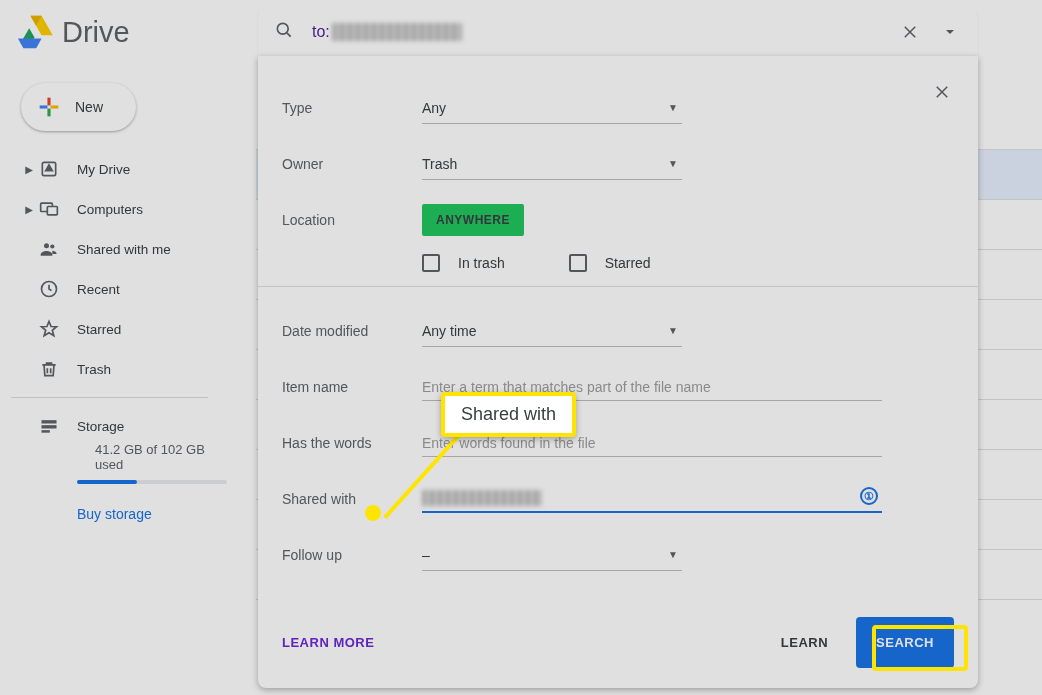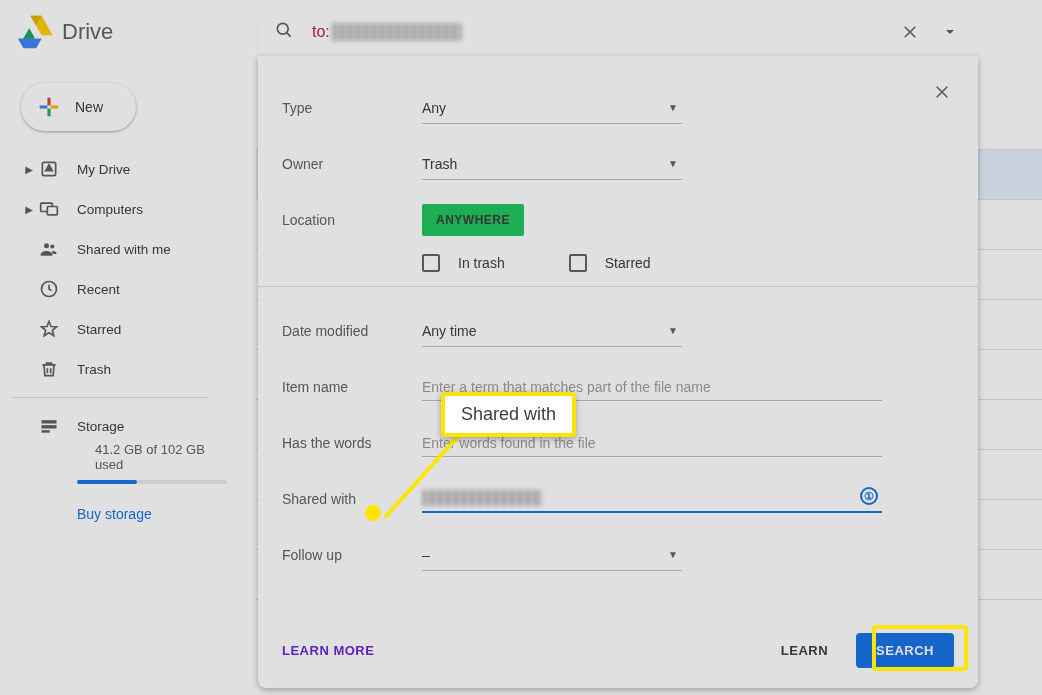--- a/index.html
+++ b/index.html
@@ -19,21 +19,21 @@
     height: 64px;
     display: flex;
     align-items: center;
     padding-left: 16px;
   }
   .drive-logo {
     width: 40px; height: 40px;
     display: flex; align-items: center; justify-content: center;
   }
   .product-name {
-    font-size: 22px; color: #5f6368; margin-left: 6px;
+    font-size: 29px; color: #5f6368; margin-left: 6px;
   }
 
   
   .sidebar {
     position: absolute;
     top: 67px; left: 0;
     width: 208px;
     height: calc(695px - 64px);
     padding-top: 8px;
     padding-left: 11px;
@@ -94,21 +94,21 @@
     top:8px; left:258px;
     width:720px; height:48px;
     background:#fff;
     border-radius:8px 8px 0 0;
     box-shadow: 0 1px 1px rgba(0,0,0,.2);
     display:flex; align-items:center;
     padding:0 8px 0 16px;
   }
   .searchbar .search-icon{ color:#5f6368; }
   .searchbar .query {
-    flex:1; margin-left:18px; font-size:16px; color:#be185d;
+    flex:1; margin-left:18px; font-size:16px; color:#4c1d95;
     display:flex; align-items:center;
   }
   .searchbar .query .blurred {
     display:inline-block; width:130px; height:18px;
     background: repeating-linear-gradient(90deg,#bdbdbd,#bdbdbd 4px,#d6d6d6 4px,#d6d6d6 8px);
     filter: blur(2px);
     margin-left:2px;
   }
   .searchbar .icon-btn{
     width:40px;height:40px;display:flex;align-items:center;justify-content:center;
@@ -204,21 +204,21 @@
   }
   .learn-more{ color:#6d28d9; font-size:13px; font-weight:700; letter-spacing:.5px; cursor:pointer; }
   .spacer{flex:1;}
   .reset-btn{
     font-size:13px;font-weight:700;color:#3c4043;letter-spacing:.5px;
     padding:10px 16px;cursor:pointer;
   }
   .search-btn{
     background:#1a73e8;color:#fff;
     font-size:13px;font-weight:700;letter-spacing:.5px;
-    padding:10px 20px;border-radius:4px;cursor:pointer;
+    padding:18px 20px;border-radius:4px;cursor:pointer;
     margin-left:12px;
   }
 
   
   .highlight-search{
     position:absolute;
     border:4px solid #ffe400;
     border-radius:4px;
     pointer-events:none;
     z-index:100;

